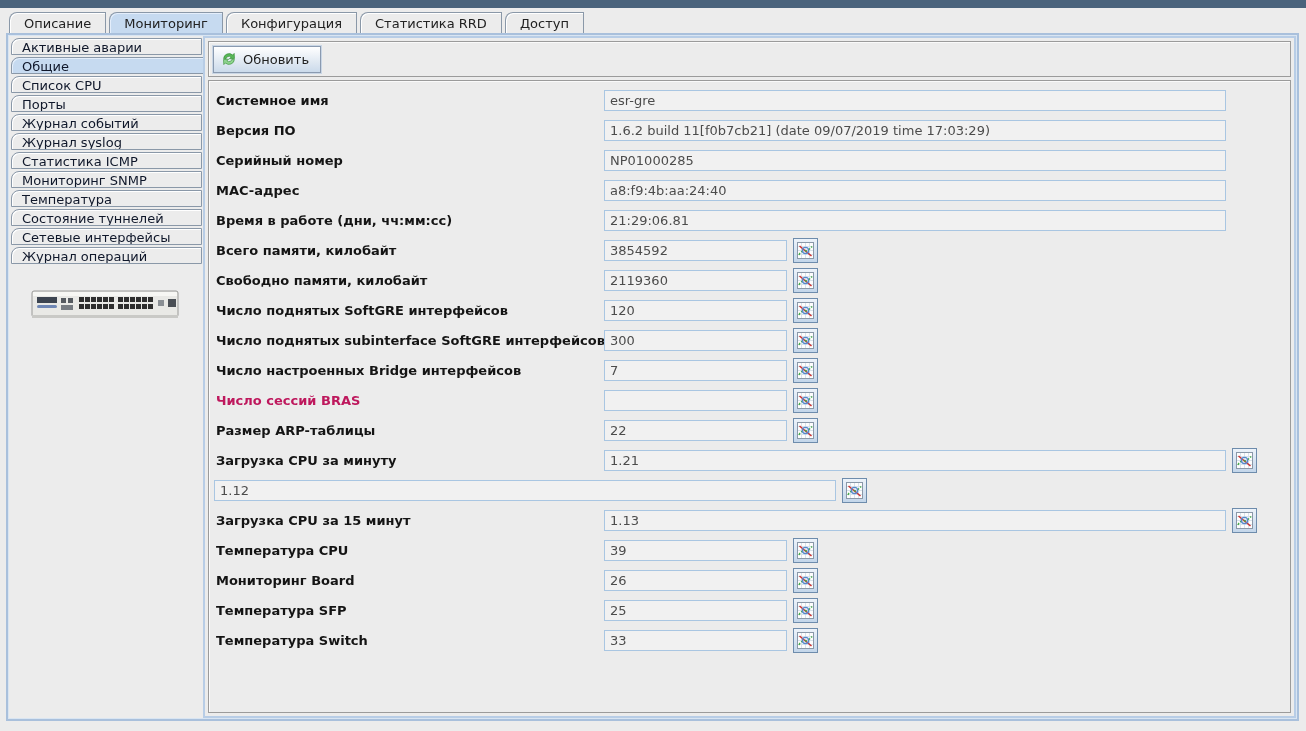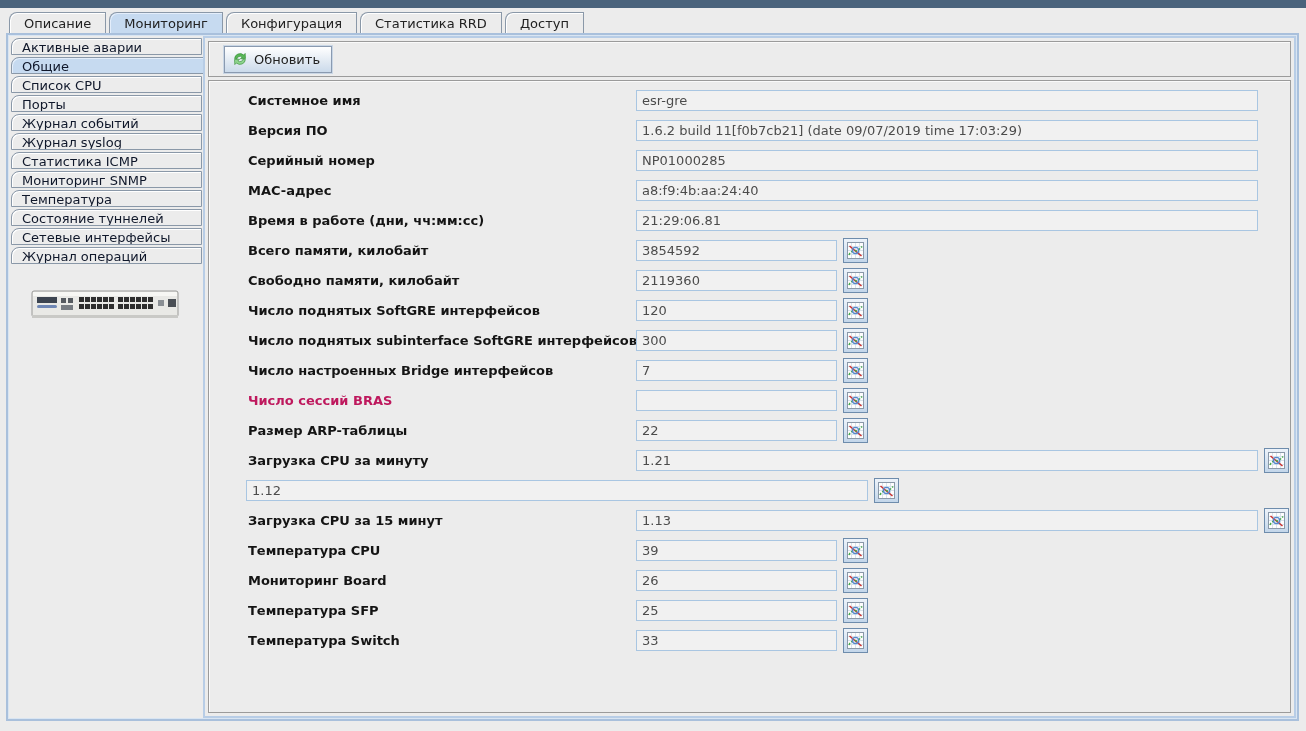--- a/index.html
+++ b/index.html
@@ -68,50 +68,50 @@
     padding:3px;
     display:flex; flex-direction:column;
     min-width:0;
   }
   .toolbar-panel {
     flex:none; height:36px;
     border:1px solid #9b9b9b;
     box-shadow: inset 1px 1px 0 #fafafa;
     margin-bottom:3px;
     display:flex; align-items:center;
-    padding-left:15px;
+    padding-left:4px;
   }
   .refresh-btn {
     display:inline-flex; align-items:center; gap:6px;
     height:27px; padding:0 11px 0 7px;
     font-family:inherit; font-size:13px; color:#222;
     background:linear-gradient(#ffffff, #e2eaf3 55%, #cbdaeb);
     border:1px solid #8a9ab0;
     box-shadow:0 0 0 1px #c9d6e5;
     cursor:pointer;
   }
   .refresh-btn svg { display:block; }
 
   .form-panel {
     flex:1;
     border:1px solid #9b9b9b;
     box-shadow: inset 1px 1px 0 #fafafa;
     padding:4px 0 0 5px;
     overflow:hidden;
   }
-  .row { display:flex; align-items:center; height:30px;margin-left:32px; }
+  .row { display:flex; align-items:center; height:30px; }
   .row-label {
     flex:none; width:390px;
     font-weight:bold; color:#141414;
     padding-left:2px;
     white-space:nowrap; overflow:hidden;
   }
   .row.red .row-label { color:#be185d; }
   .row-input {
-    flex:none; height:21px; width:201px;
+    flex:none; height:21px; width:183px;
     border:1px solid #a9c6e2;
     background:#f1f1f1;
     color:#4c4c4c;
     font-family:inherit; font-size:13px;
     padding:0 5px;
     outline:none;
   }
   .row.wide .row-input { width:622px; }
   .chart-btn {
     flex:none; width:25px; height:25px; margin-left:6px;

